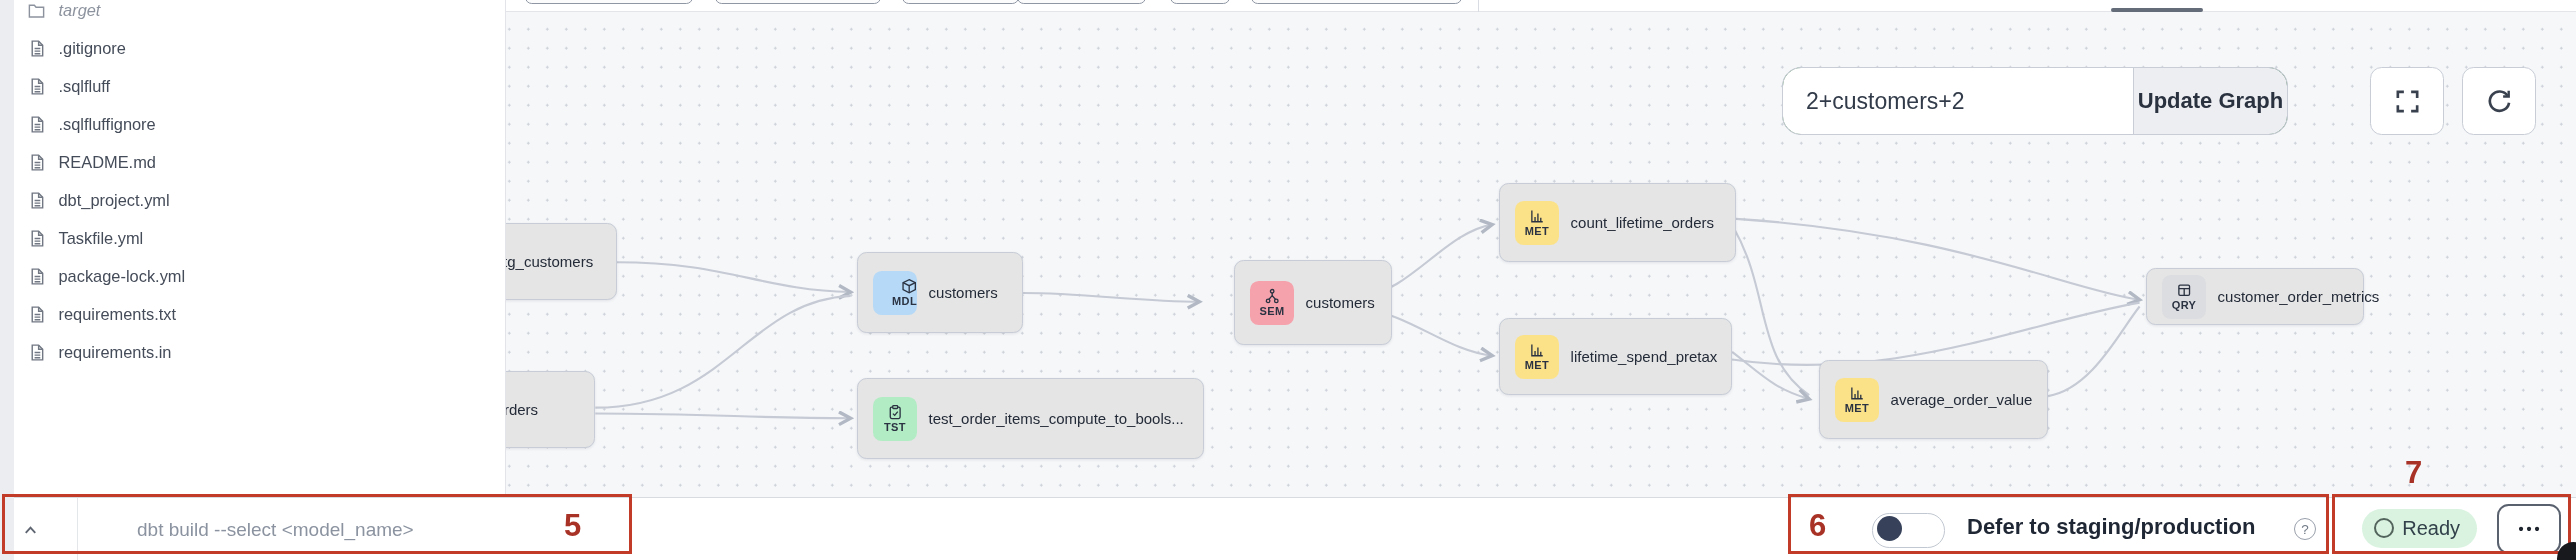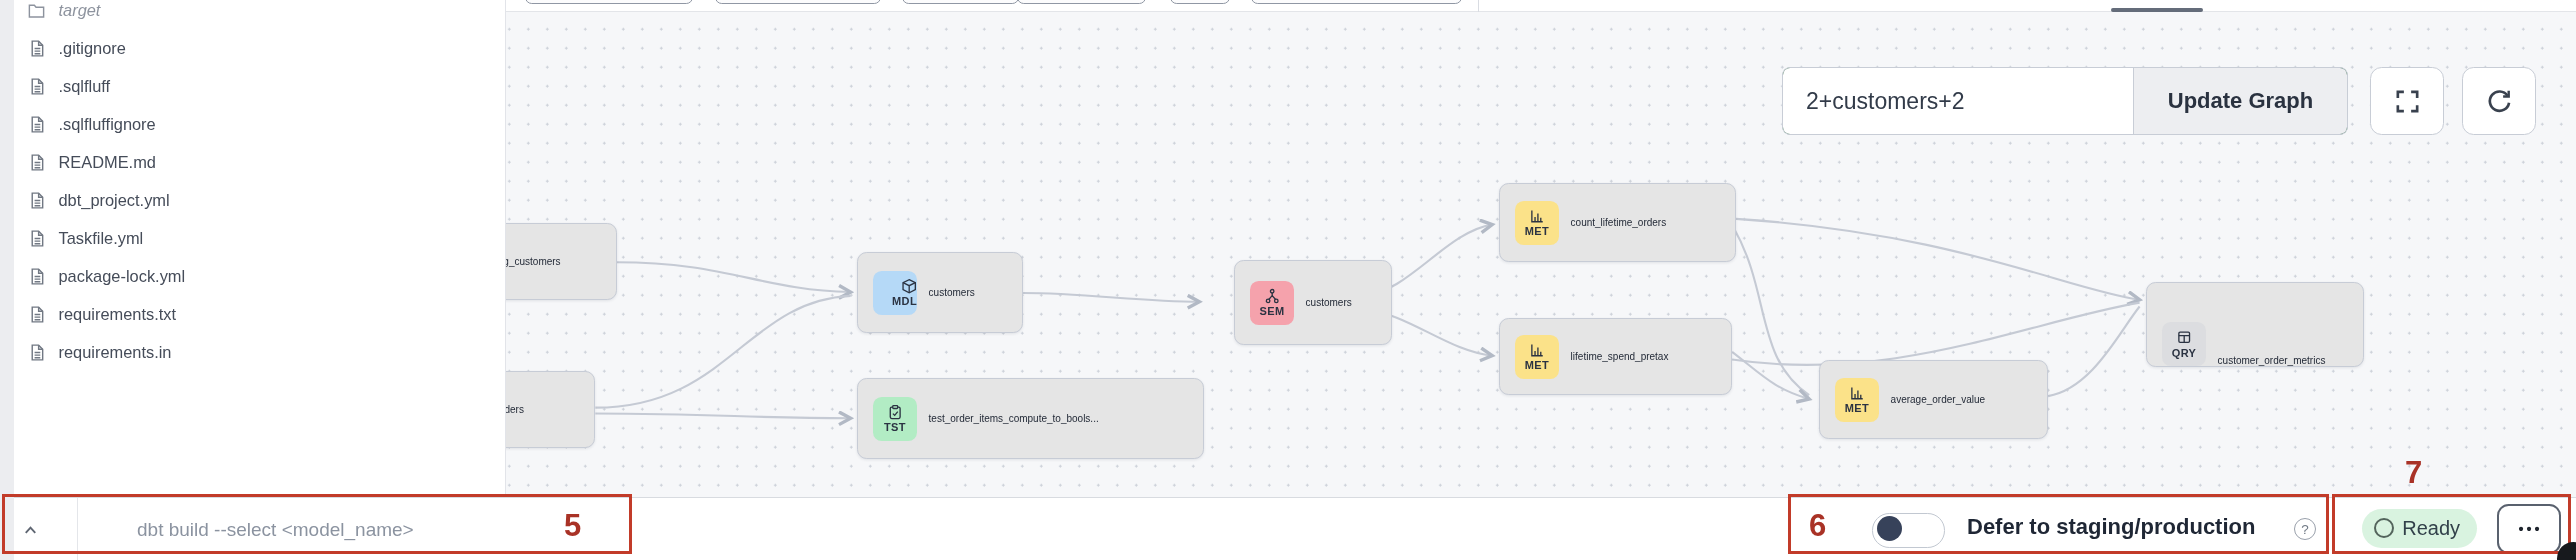--- a/index.html
+++ b/index.html
@@ -35,32 +35,32 @@
     background:#e5e5e5; border:1.4px solid #c7ccd6; border-radius:9.6px;
     box-shadow:0 1px 2.9px rgba(25,35,60,.10); z-index:2; cursor:pointer; }
   .n1 { left:424px;  top:223px; width:193px; height:77px; }
   .n2 { left:424px;  top:371px; width:171px; height:77px; }
   .n3 { left:857px;  top:252px; width:166px; height:81px; }
   .n4 { left:857px;  top:378px; width:347px; height:81px; }
   .n5 { left:1206px; top:260px; width:158px; height:85px;margin-left:28px; }
   .n6 { left:1499px; top:183px; width:237px; height:79px; }
   .n7 { left:1499px; top:318px; width:233px; height:77px; }
   .n8 { left:1819px; top:360px; width:229px; height:79px; }
-  .n9 { left:2146px; top:282px; width:218px; height:85px;align-items:flex-end; }
+  .n9 { left:2146px; top:268px; width:218px; height:57px; }
   .nicon { width:44px; height:44px; border-radius:8.7px; flex:0 0 44px;
     display:flex; flex-direction:column; align-items:center; justify-content:center; gap:1px; }
   .nicon b { font-size:11px; font-weight:700; letter-spacing:0.4px; color:#2b3342; }
   .nicon svg { display:block; }
   .c-mdl { background:#b5d9f7;align-items:flex-end; } .c-tst { background:#b2ecc4; } .c-sem { background:#f5a2ac; }
   .c-met { background:#fbe289; } .c-qry { background:#dcdde0; }
-  .nlabel { margin-left:11.6px; font-size:10px; font-weight:500; color:#242b38; white-space:nowrap; }
-
-  
-  .selector { position:absolute; left:1782px; top:67px; width:566px; height:68px;
-    display:flex; border:1.9px solid #c8cdd6; border-radius:8px; overflow:hidden;
+  .nlabel { margin-left:11.6px; font-size:15px; font-weight:500; color:#242b38; white-space:nowrap; }
+
+  
+  .selector { position:absolute; left:1782px; top:67px; width:506px; height:68px;
+    display:flex; border:1.9px solid #c8cdd6; border-radius:19px; overflow:hidden;
     background:#14532d; z-index:5; }
   .selector input { flex:0 0 350px; border:none; outline:none; background:#fff;
     font-family:inherit; font-size:23px; color:#323b49; padding:0 0 0 23px; }
   .update-btn { flex:1; display:flex; align-items:center; justify-content:center;
     background:#edeef1; border-left:1.9px solid #c8cdd6; font-size:22px; font-weight:600;
     color:#2a3240; cursor:pointer; }
   .sq-btn { position:absolute; top:67px; width:74px; height:68px; background:#fff;
     border:1.9px solid #c8cdd6; border-radius:11.6px; display:flex; align-items:center;
     justify-content:center; z-index:5; cursor:pointer; }
   .fs-btn { left:2370px; } .rf-btn { left:2462px; }

